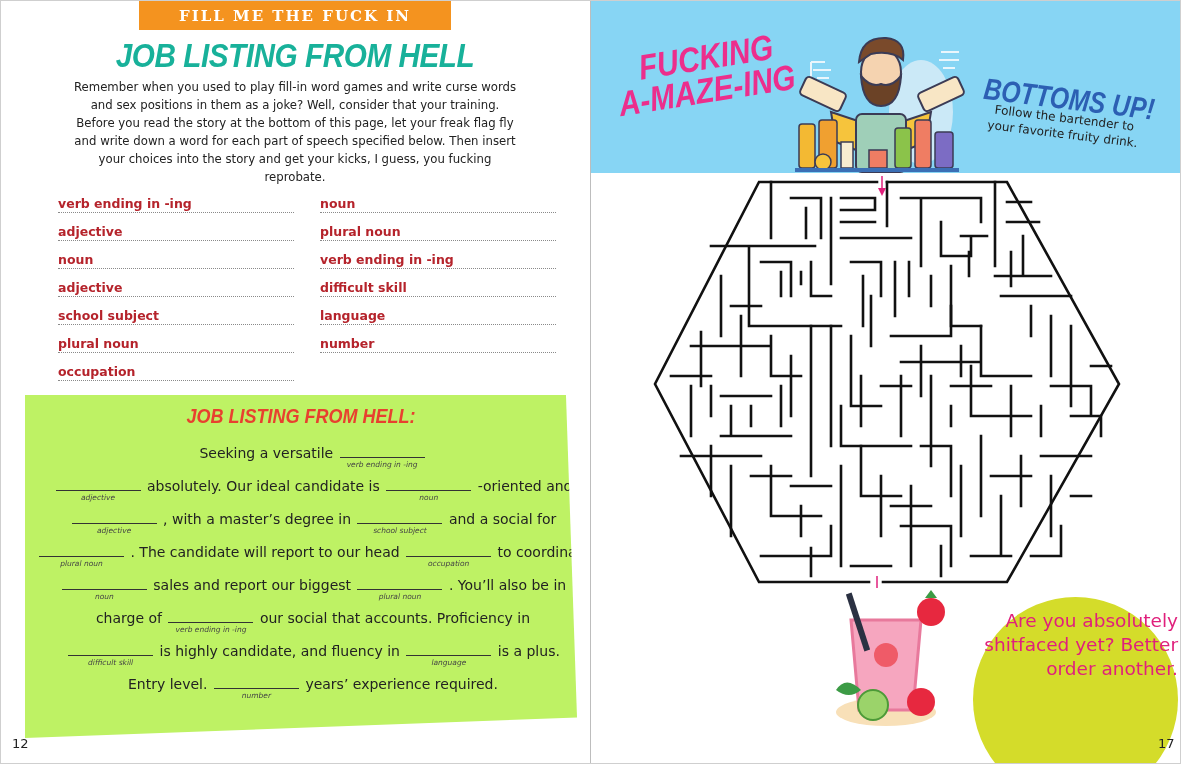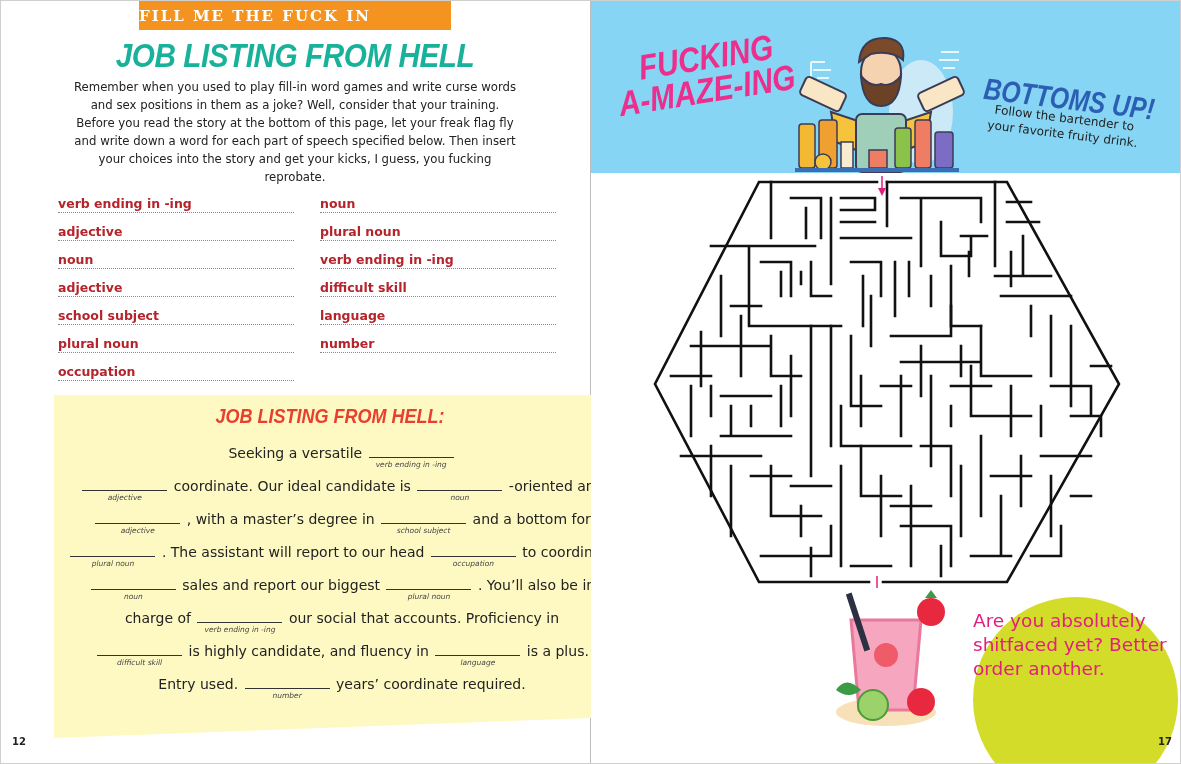--- a/index.html
+++ b/index.html
@@ -2,46 +2,46 @@
 <html><head>
 <meta charset="utf-8">
 <style>
   html, body { margin: 0; padding: 0; }
   body { width: 1181px; height: 764px; background: #ffffff; position: relative; overflow: hidden; font-family: "DejaVu Sans", sans-serif; }
   .page { position: absolute; top: 0; height: 764px; background: #fff; }
   .page-left { left: 0; width: 590px; border-right: 1px solid #bdbdbd; }
   .page-right { left: 591px; width: 590px; }
   .frame { position:absolute; left:0; top:0; width:1181px; height:764px; border:1px solid #cfcfcf; box-sizing:border-box; pointer-events:none; }
 
-  .tag-banner { position:absolute; left:139px; top:0; width:312px; height:30px; background:#f4931f; color:#fff; font-family:"DejaVu Serif", serif; font-weight:bold; font-size:15px; letter-spacing:2px; line-height:32px; }
+  .tag-banner { position:absolute; left:139px; top:0; width:312px; height:30px; background:#f4931f; color:#fff; text-align:center; font-family:"DejaVu Serif", serif; font-weight:bold; font-size:15px; letter-spacing:2px; line-height:32px; }
   .main-title { position:absolute; left:0; width:590px; top:37px; text-align:center; color:#18b19a; font-family:"Liberation Sans", sans-serif; font-weight:bold; font-style:italic; font-size:33px; letter-spacing:-0.5px; transform:scaleX(0.9); }
   .intro { position:absolute; left:55px; width:480px; top:78px; text-align:center; font-size:12.6px; line-height:18px; color:#222; font-family:"DejaVu Sans", sans-serif; transform:scaleX(0.93); transform-origin:center top; }
 
   .blanks-col { position:absolute; top:185px; width:236px; }
   .blanks-col.c1 { left:58px; }
   .blanks-col.c2 { left:320px; }
   .blank-line { height:28px; border-bottom:1px dotted #8a8a8a; box-sizing:border-box; position:relative; }
   .blank-line span { position:absolute; left:0; bottom:0; color:#b5232b; font-weight:bold; font-size:12.5px; line-height:16px; }
 
-  .story-box { position:absolute; left:25px; top:395px; width:552px; height:343px; background:#fef9c3; clip-path: polygon(0 0, 98% 0, 100% 94%, 0 100%); margin-left: 29px; }
+  .story-box { position:absolute; left:25px; top:395px; width:552px; height:343px; background:#bef264; clip-path: polygon(0 0, 98% 0, 100% 94%, 0 100%); }
   .story-title { position:absolute; left:0; width:552px; top:10px; text-align:center; color:#e8402f; font-family:"Liberation Sans", sans-serif; font-weight:bold; font-style:italic; font-size:20px; transform:scaleX(0.9); }
   .story-lines { position:absolute; left:12px; top:48px; width:552px; }
   .story-line { height:33px; text-align:center; font-size:14px; color:#222; line-height:20px; white-space:nowrap; }
   .story-line .blank { display:inline-block; width:85px; border-bottom:1px solid #333; position:relative; height:14px; vertical-align:baseline; margin:0 2px; }
   .story-line .blank i { position:absolute; left:0; right:0; top:17px; font-size:7.5px; color:#444; text-align:center; line-height:9px; font-family:"DejaVu Sans", sans-serif; }
 
-  .page-num { position:absolute; font-weight:bold; font-size:10px; color:#222; }
+  .page-num { position:absolute; font-weight:normal; font-size:13px; color:#222; }
 
   .header-band { position:absolute; left:0; top:0; width:590px; height:173px; background:#87d5f4; }
   .maze-title { position:absolute; left:20px; top:55px; color:#ec2e8c; font-family:"Liberation Sans", sans-serif; font-weight:bold; font-style:italic; font-size:35px; line-height:33px; transform:rotate(-9deg) scaleX(0.85); transform-origin:left top; }
   .bottoms-up { position:absolute; left:395px; top:72px; color:#2c5fb3; font-family:"Liberation Sans", sans-serif; font-weight:bold; font-style:italic; font-size:30px; transform:rotate(7deg) scaleX(0.82); transform-origin:left top; white-space:nowrap; }
   .bottoms-sub { position:absolute; left:390px; top:110px; width:165px; text-align:center; font-size:12px; line-height:16px; color:#222; transform:rotate(7deg); }
 
   .circle { position:absolute; left:382px; top:597px; width:205px; height:205px; border-radius:50%; background:#d4dc2a; }
-  .circle-text { position:absolute; left:0; top:12px; width:205px; text-align:left; color:#e0207c; font-size:18.5px; line-height:24px; }
+  .circle-text { position:absolute; left:0; top:12px; width:205px; text-align:right; color:#e0207c; font-size:18.5px; line-height:24px; }
 </style>
 </head>
 <body>
 
 <div class="page page-left">
   <div class="tag-banner">FILL ME THE FUCK IN</div>
   <div class="main-title">JOB LISTING FROM HELL</div>
   <div class="intro">Remember when you used to play fill-in word games and write curse words and sex positions in them as a joke? Well, consider that your training. Before you read the story at the bottom of this page, let your freak flag fly and write down a word for each part of speech specified below. Then insert your choices into the story and get your kicks, I guess, you fucking reprobate.</div>
 
   <div class="blanks-col c1" id="col1">
@@ -85,27 +85,27 @@
       </div>
       <div class="blank-line">
         <span>number</span>
       </div>
     </div>
 
   <div class="story-box">
     <div class="story-title">JOB LISTING FROM HELL:</div>
     <div class="story-lines" id="story-lines">
         <div class="story-line"><span>Seeking a versatile</span> <span class="blank"><i>verb ending in -ing</i></span>  </div>
-        <div class="story-line"><span class="blank"><i>adjective</i></span> <span>coordinate. Our ideal candidate is</span> <span class="blank"><i>noun</i></span> <span>-oriented and</span> </div>
-        <div class="story-line"><span class="blank"><i>adjective</i></span> <span>, with a master’s degree in</span> <span class="blank"><i>school subject</i></span> <span>and a bottom for</span> </div>
-        <div class="story-line"><span class="blank"><i>plural noun</i></span> <span>. The assistant will report to our head</span> <span class="blank"><i>occupation</i></span> <span>to coordinate</span> </div>
+        <div class="story-line"><span class="blank"><i>adjective</i></span> <span>absolutely. Our ideal candidate is</span> <span class="blank"><i>noun</i></span> <span>-oriented and</span> </div>
+        <div class="story-line"><span class="blank"><i>adjective</i></span> <span>, with a master’s degree in</span> <span class="blank"><i>school subject</i></span> <span>and a social for</span> </div>
+        <div class="story-line"><span class="blank"><i>plural noun</i></span> <span>. The candidate will report to our head</span> <span class="blank"><i>occupation</i></span> <span>to coordinate</span> </div>
         <div class="story-line"><span class="blank"><i>noun</i></span> <span>sales and report our biggest</span> <span class="blank"><i>plural noun</i></span> <span>. You’ll also be in</span> </div>
         <div class="story-line"><span>charge of</span> <span class="blank"><i>verb ending in -ing</i></span> <span>our social that accounts. Proficiency in</span> </div>
         <div class="story-line"><span class="blank"><i>difficult skill</i></span> <span>is highly candidate, and fluency in</span> <span class="blank"><i>language</i></span> <span>is a plus.</span> </div>
-        <div class="story-line"><span>Entry used.</span> <span class="blank"><i>number</i></span> <span>years’ coordinate required.</span> </div>
+        <div class="story-line"><span>Entry level.</span> <span class="blank"><i>number</i></span> <span>years’ experience required.</span> </div>
       </div>
   </div>
 
   <div class="page-num" style="left:12px; top:736px;">12</div>
 </div>
 
 <div class="page page-right">
   <div class="header-band">
     <div class="maze-title">
       <div style="padding-left:30px;">FUCKING</div>

